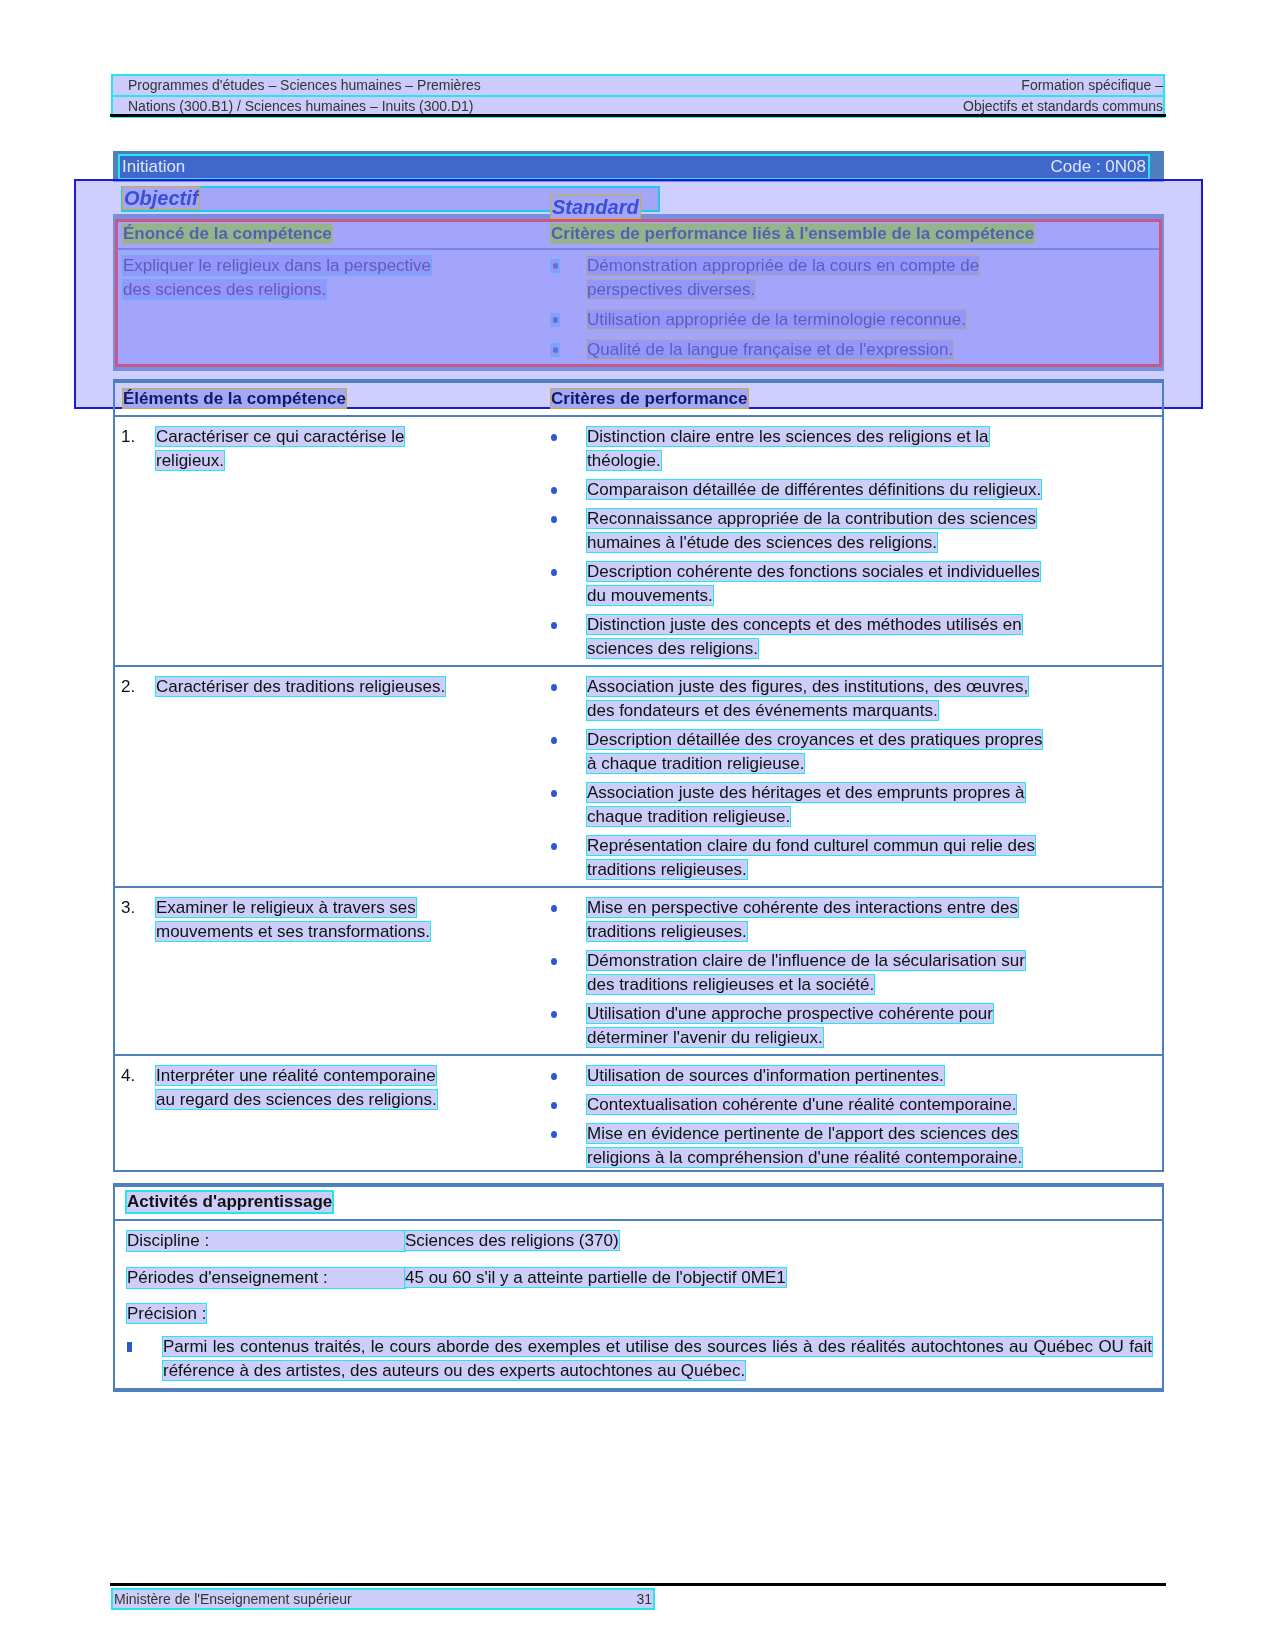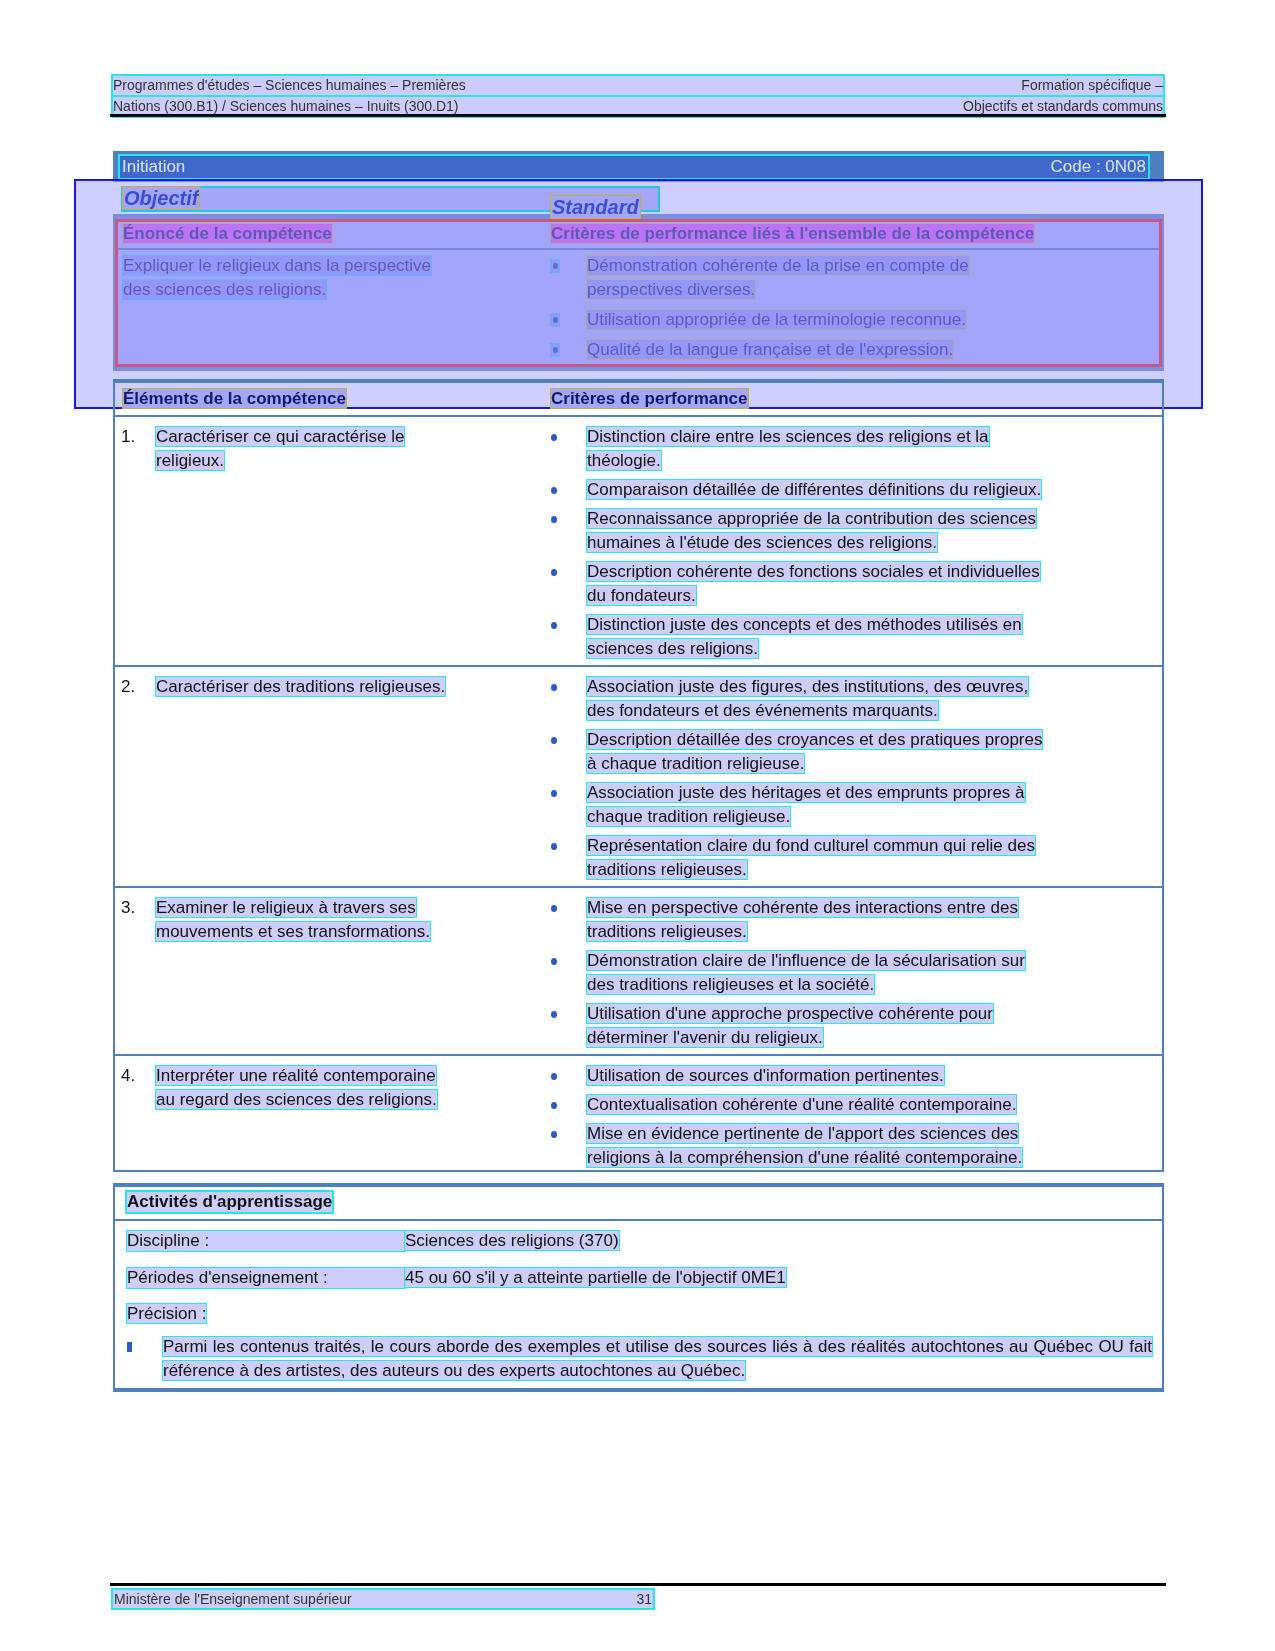--- a/index.html
+++ b/index.html
@@ -4,21 +4,21 @@
 <style>
   * { box-sizing: border-box; margin: 0; padding: 0; }
   html, body { width: 1275px; height: 1651px; background: #ffffff; }
   body { position: relative; font-family: "Liberation Sans", sans-serif; color: #111; overflow: hidden; }
 
   .hl { background: rgba(170,170,250,0.6); outline: 2px solid #22e6f0; }
 
   
   .page-header { position: absolute; left: 113px; width: 1050px; top: 76px; font-size: 14px; color: #333; }
   .page-header .row { display: flex; justify-content: space-between; height: 19px; line-height: 18px; }
-  .page-header .row > span { display: block; }
+  .page-header .row > span { display: block; padding-left: 15px; }
   .hdr-rule { position: absolute; left: 110px; width: 1056px; top: 114px; height: 3px; background: #000; }
 
   
   .init-bar { position: absolute; left: 113px; top: 151px; width: 1051px; height: 31px; background: #4f7fbd; }
   .init-inner { position: absolute; left: 7px; right: 16px; top: 5px; height: 22px; background: #3f68cc; outline: 2px solid #22e6f0; display: flex; justify-content: space-between; align-items: center; padding: 0 2px; color: #dfe6ff; font-size: 17px; }
 
   
   .overlay { position: absolute; left: 74px; top: 179px; width: 1129px; height: 230px; background: rgba(160,160,255,0.5); border: 2px solid #1a1ad6; }
 
   .obj-row { position: absolute; left: 123px; top: 188px; width: 535px; height: 22px; }
@@ -28,21 +28,21 @@
   .std-label { left: 551px; top: 196px; }
 
   
   .enonce-box { position: absolute; left: 113px; top: 214px; width: 1051px; height: 157px; background: #4f7fbd; }
   .enonce-inner { position: absolute; left: 2px; top: 5px; width: 1047px; height: 147px; background: #a6a8f8; }
   .red-box { position: absolute; left: 115px; top: 219px; width: 1047px; height: 148px; border: 3px solid #ee1111; }
   .enonce-head-line { position: absolute; left: 118px; top: 248px; width: 1042px; height: 2px; background: #4f6fc0; }
   .enonce-th { position: absolute; top: 224px; font-size: 17px; font-weight: bold; color: #111a66; line-height: 20px; }
   .enonce-th.left { left: 123px; }
   .enonce-th.right { left: 551px; }
-  .enonce-th span { background: #d946ef; outline: 1px solid #c8b030; }
+  .enonce-th span { background: #84cc16; outline: 1px solid #c8b030; }
   .enonce-text { position: absolute; left: 123px; top: 254px; width: 430px; font-size: 17px; line-height: 24px; color: #121c6a; }
   .enonce-text span { background: #8a8cf8; outline: 1px solid #22c7f0; }
   .enonce-crit { position: absolute; left: 551px; top: 254px; width: 600px; font-size: 17px; color: #121c6a; }
   .enonce-crit li { list-style: none; position: relative; padding-left: 36px; line-height: 24px; margin-bottom: 6px; }
   .enonce-crit li .t { background: #8a8cf8; outline: 1px solid #c8b030; }
   .enonce-crit li .b { position: absolute; left: 0; top: 6px; width: 8px; height: 12px; background: #8a8cf8; outline: 1px solid #22c7f0; }
   .enonce-crit li .b::after { content: ""; position: absolute; left: 2px; top: 3px; width: 5px; height: 6px; border-radius: 50%; background: #2040b0; }
 
   
   .elements { position: absolute; left: 113px; top: 379px; width: 1051px; height: 793px; border: 2px solid #4f7fbd; border-top-width: 4px; }
@@ -104,21 +104,21 @@
   <div class="enonce-inner"></div>
 </div>
 <div class="enonce-head-line"></div>
 <div class="enonce-th left"><span>Énoncé de la compétence</span></div>
 <div class="enonce-th right"><span>Critères de performance liés à l'ensemble de la compétence</span></div>
 <div class="enonce-text">
   <span>Expliquer le religieux dans la perspective</span><br>
   <span>des sciences des religions.</span>
 </div>
 <ul class="enonce-crit">
-  <li><span class="b"></span><span class="t">Démonstration cohérente de la prise en compte de</span><br><span class="t">perspectives diverses.</span></li>
+  <li><span class="b"></span><span class="t">Démonstration appropriée de la cours en compte de</span><br><span class="t">perspectives diverses.</span></li>
   <li><span class="b"></span><span class="t">Utilisation appropriée de la terminologie reconnue.</span></li>
   <li><span class="b"></span><span class="t">Qualité de la langue française et de l'expression.</span></li>
 </ul>
 <div class="red-box"></div>
 
 <div class="overlay"></div>
 <div class="obj-row">
     <div class="bar"></div>
   </div>
 <div class="obj-label">Objectif</div>
@@ -132,21 +132,21 @@
 
   <div class="el-row" style="top:34px;height:250px">
     <div class="el-left">
       <span class="num">1.</span>
       <span class="txt"><span>Caractériser ce qui caractérise le</span><br><span>religieux.</span></span>
     </div>
     <ul class="el-crit">
       <li><span class="b"></span><span class="t">Distinction claire entre les sciences des religions et la</span><br><span class="t">théologie.</span></li>
       <li><span class="b"></span><span class="t">Comparaison détaillée de différentes définitions du religieux.</span></li>
       <li><span class="b"></span><span class="t">Reconnaissance appropriée de la contribution des sciences</span><br><span class="t">humaines à l'étude des sciences des religions.</span></li>
-      <li><span class="b"></span><span class="t">Description cohérente des fonctions sociales et individuelles</span><br><span class="t">du fondateurs.</span></li>
+      <li><span class="b"></span><span class="t">Description cohérente des fonctions sociales et individuelles</span><br><span class="t">du mouvements.</span></li>
       <li><span class="b"></span><span class="t">Distinction juste des concepts et des méthodes utilisés en</span><br><span class="t">sciences des religions.</span></li>
     </ul>
   </div>
 
   <div class="el-row" style="top:284px;height:221px">
     <div class="el-left">
       <span class="num">2.</span>
       <span class="txt"><span>Caractériser des traditions religieuses.</span></span>
     </div>
     <ul class="el-crit">

